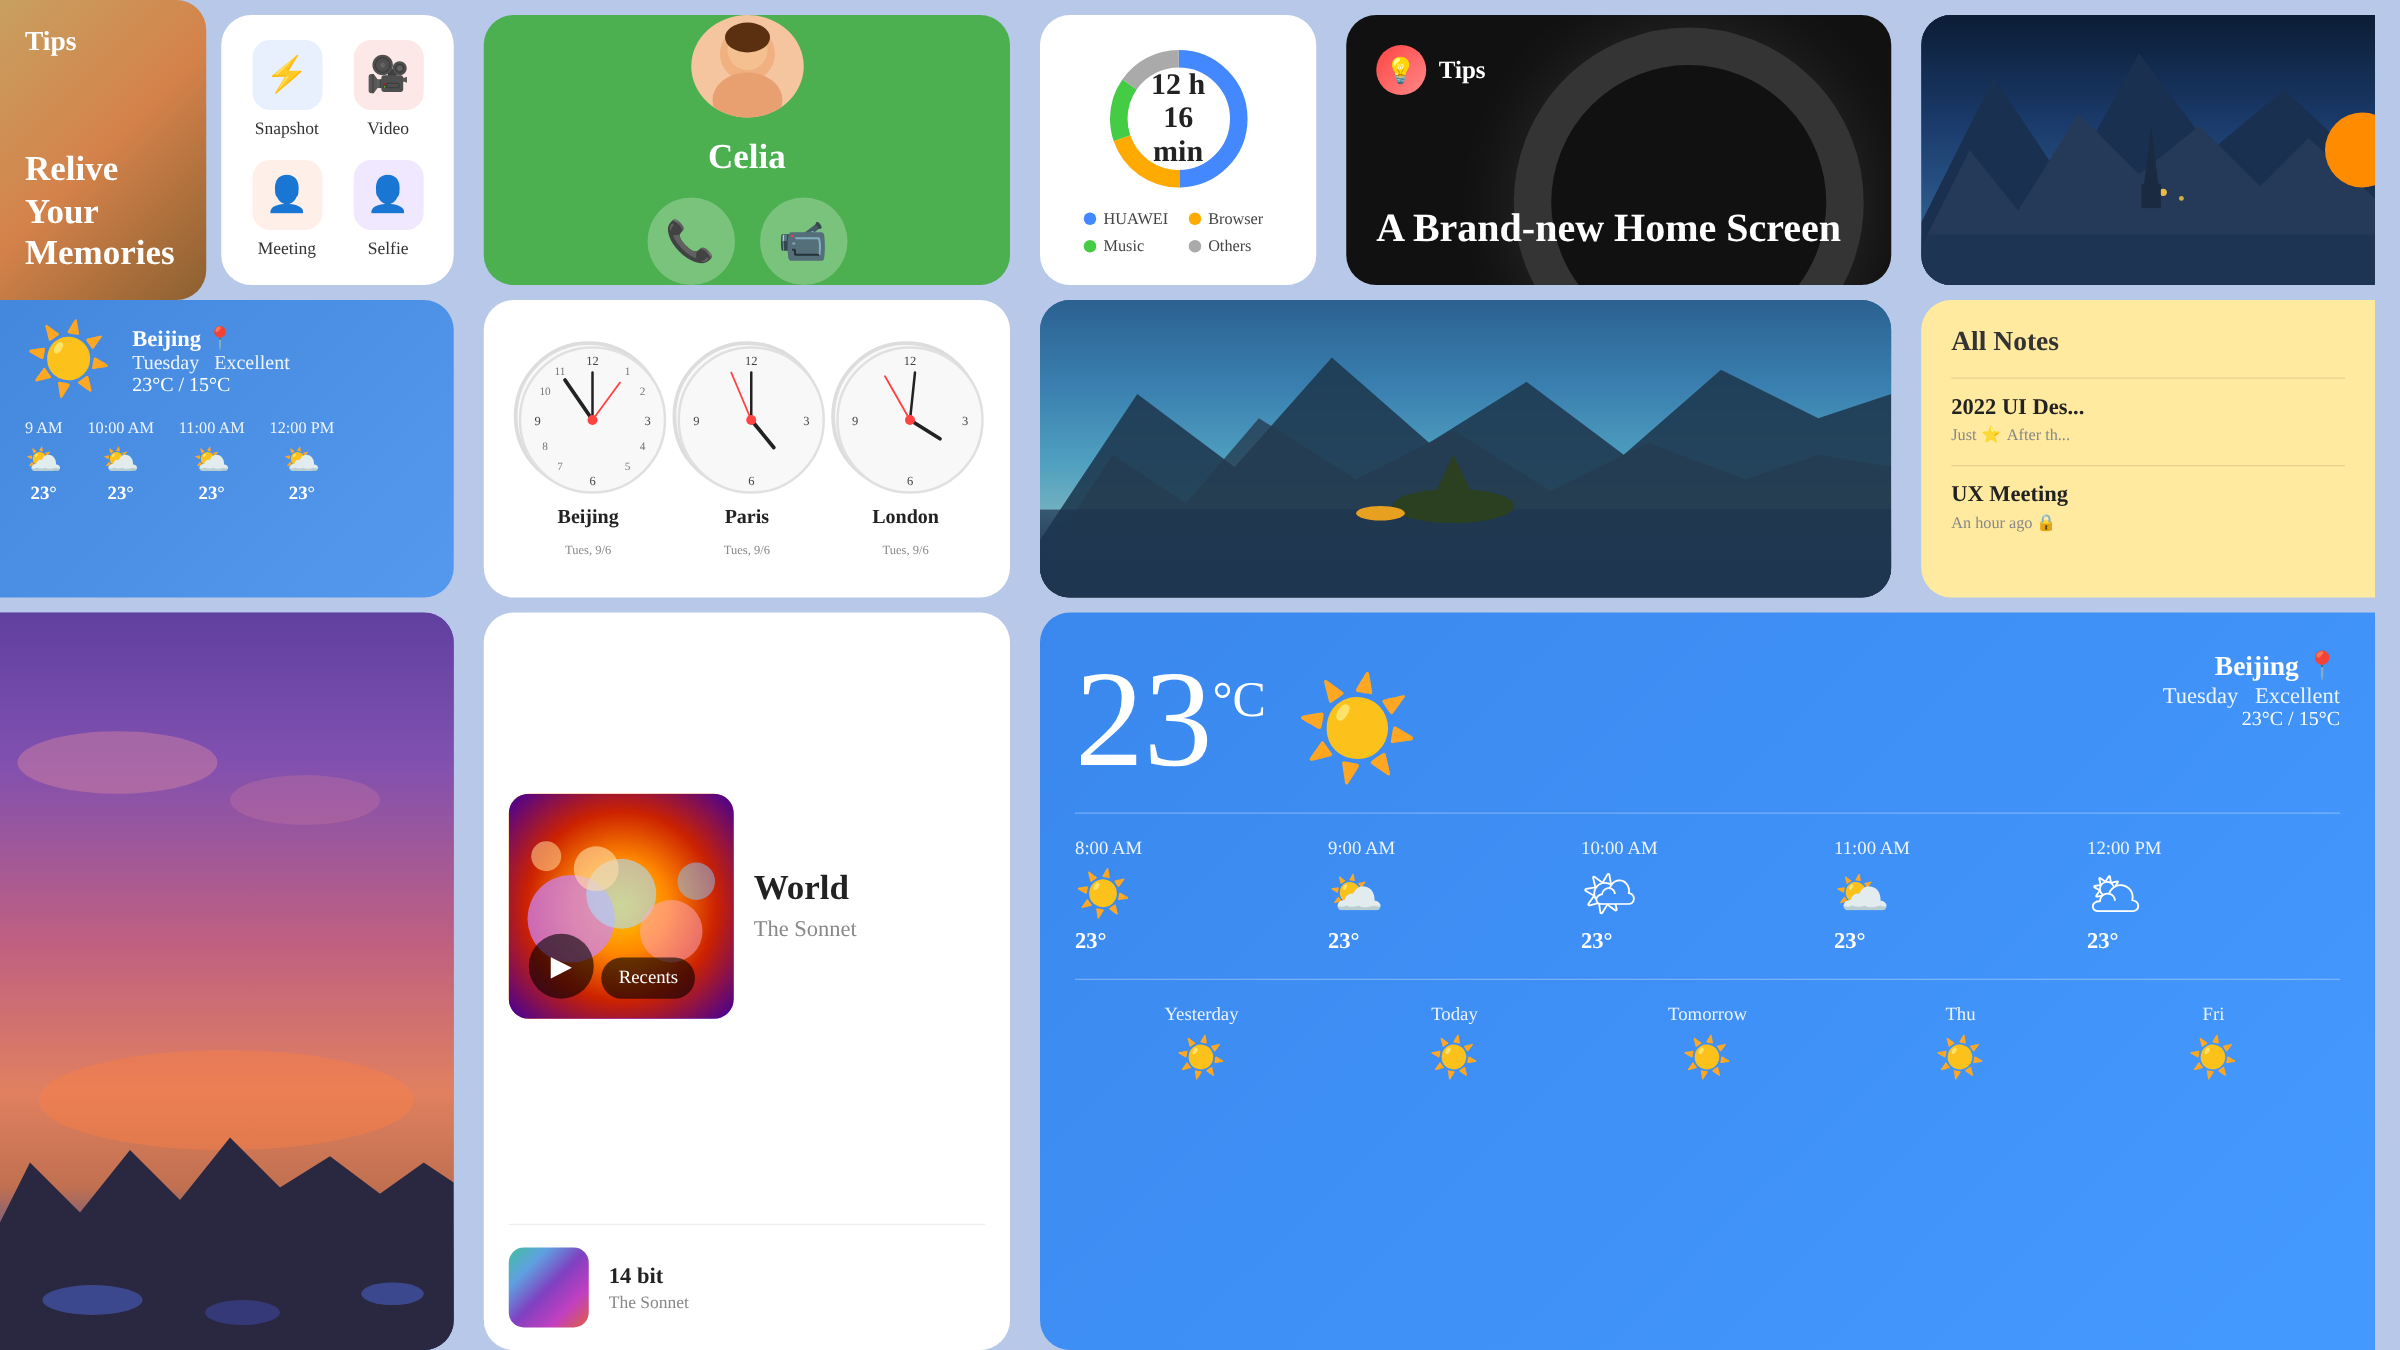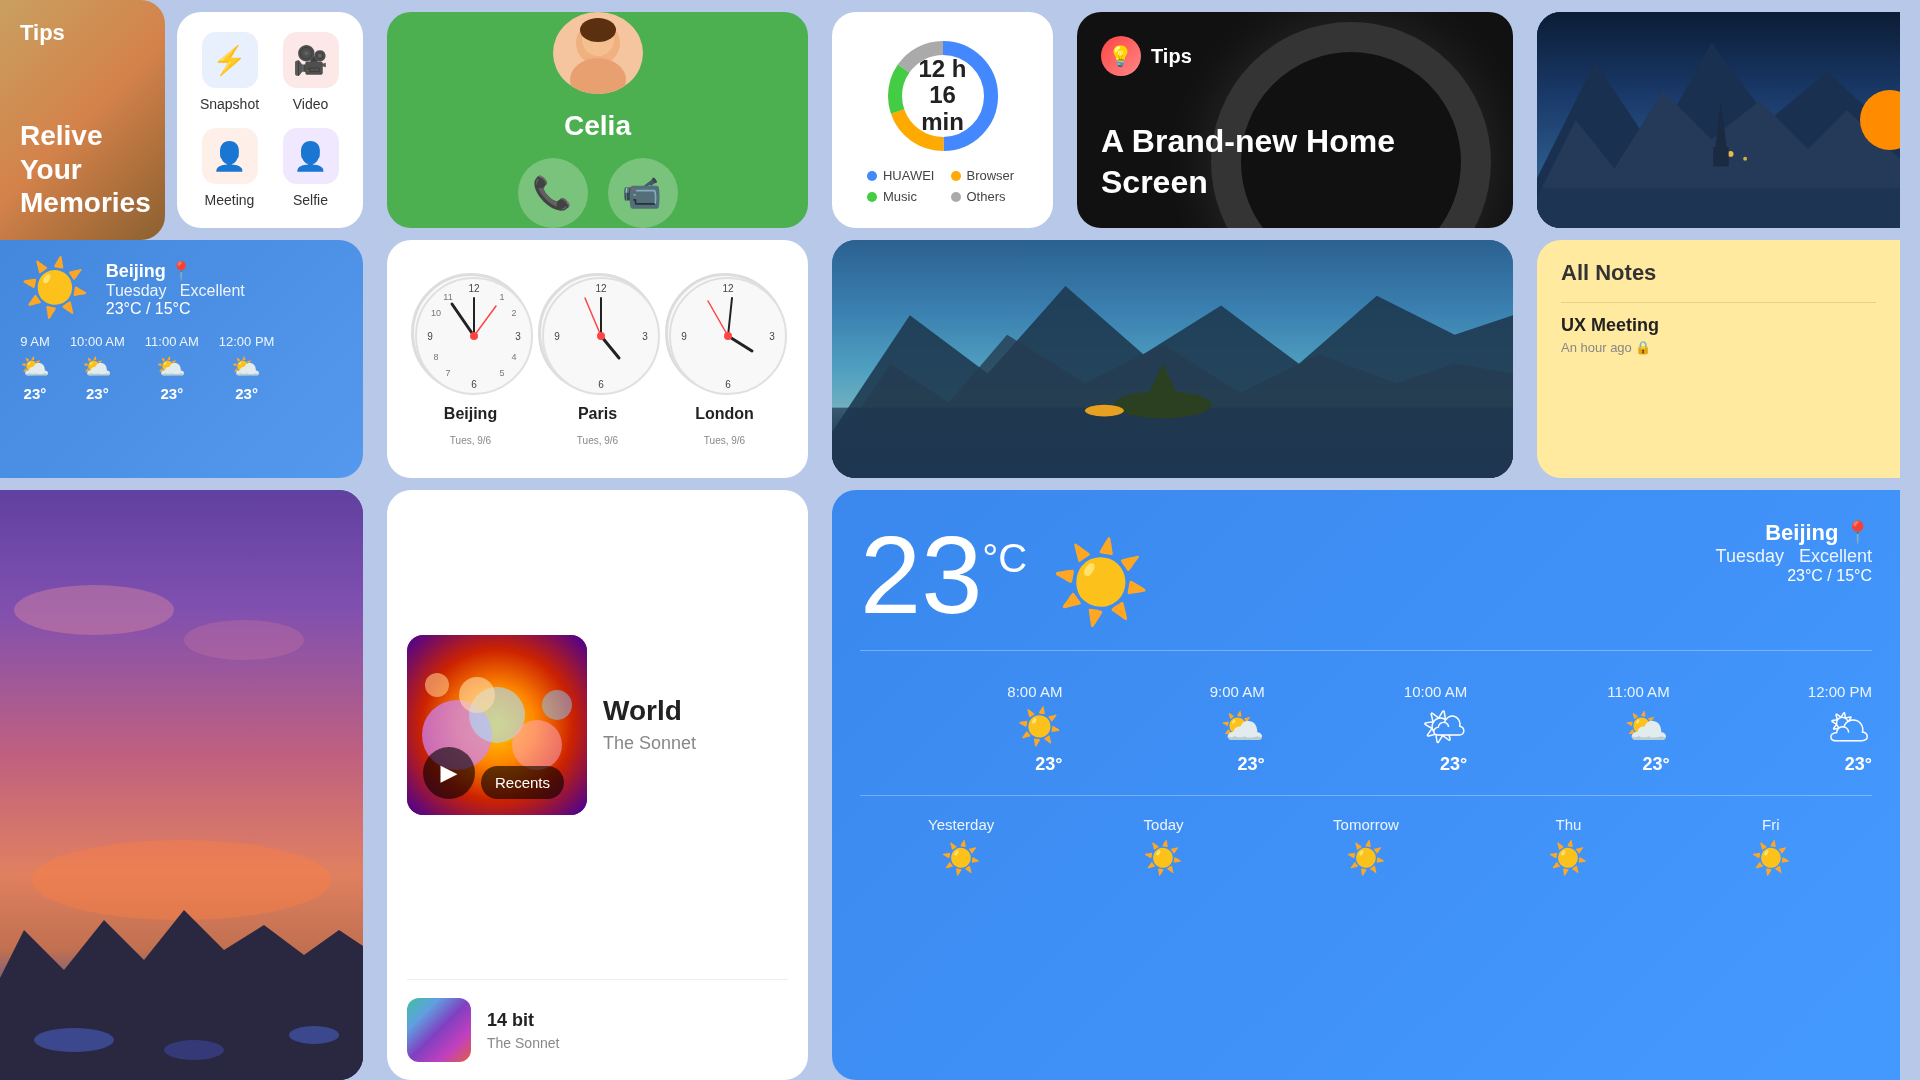--- a/index.html
+++ b/index.html
@@ -12,20 +12,21 @@
       position: relative;
     }
 
     .grid-container {
       display: grid;
       grid-template-columns: 165px 210px 445px 245px 460px 210px 165px;
       grid-template-rows: 240px 250px 590px;
       gap: 0;
       width: 1920px;
       height: 777px;
+      font-family: Liberation Serif, serif;
     }
 
     
     .card {
       border-radius: 24px;
       overflow: hidden;
       position: relative;
     }
 
     
@@ -577,25 +578,24 @@
       font-size: 16px;
     }
     .weather-hourly-large {
       display: flex;
       gap: 0;
       justify-content: space-between;
     }
     .weather-hour-large {
       display: flex;
       flex-direction: column;
-      align-items: flex-end;
+      align-items: flex-start;
       gap: 6px;
       color: white;
       flex: 1;
-      margin-top: 12px;
     }
     .weather-hour-large-time {
       font-size: 15px;
       opacity: 0.9;
     }
     .weather-hour-large-icon {
       font-size: 36px;
     }
     .weather-hour-large-temp {
       font-size: 18px;
@@ -884,20 +884,26 @@
 
       <ellipse cx="340" cy="172" rx="50" ry="14" fill="#2a4020"></ellipse>
       <polygon points="320,172 340,130 360,172" fill="#2a4020"></polygon>
 
       <ellipse cx="280" cy="178" rx="20" ry="6" fill="#e8a020"></ellipse>
     </svg>
   </div>
 
   <div class="notes-card card">
     <div class="notes-header">All Notes</div>
+    <div class="note-item">
+      <div class="note-title">2022 UI Des...</div>
+      <div class="note-meta">
+        Just <span class="star-icon">⭐</span> After th...
+      </div>
+    </div>
     <div class="note-item">
       <div class="note-title">UX Meeting</div>
       <div class="note-meta">
         An hour ago 🔒
       </div>
     </div>
   </div>
 
   <div class="sky-card card">
     <svg width="100%" height="100%" viewBox="0 0 375 590" preserveAspectRatio="xMidYMid slice" style="position:absolute;top:0;left:0;">

